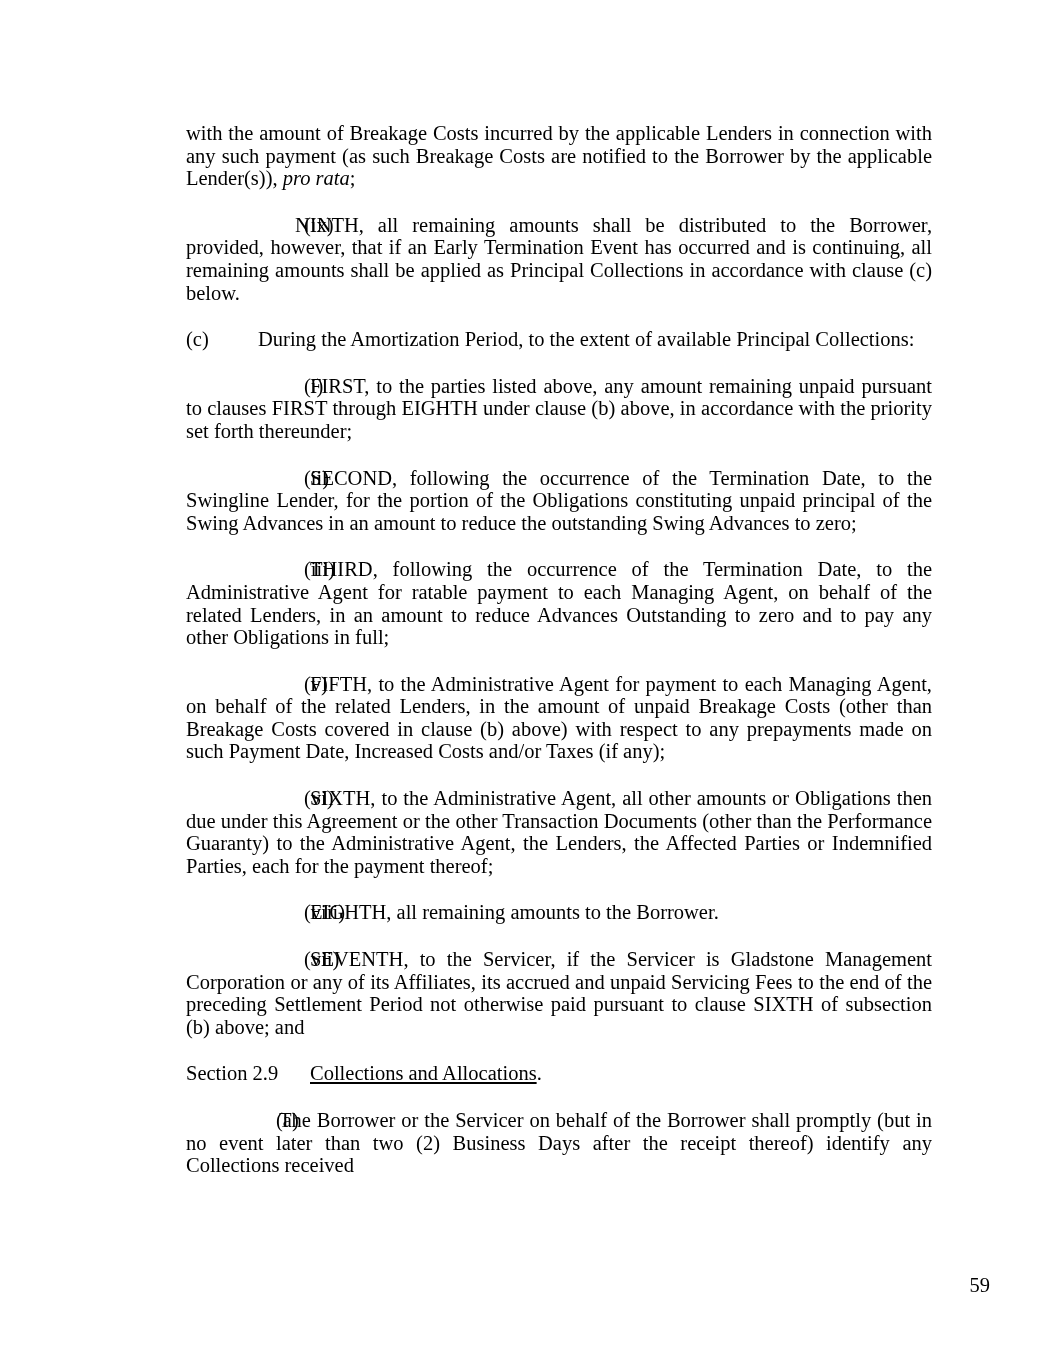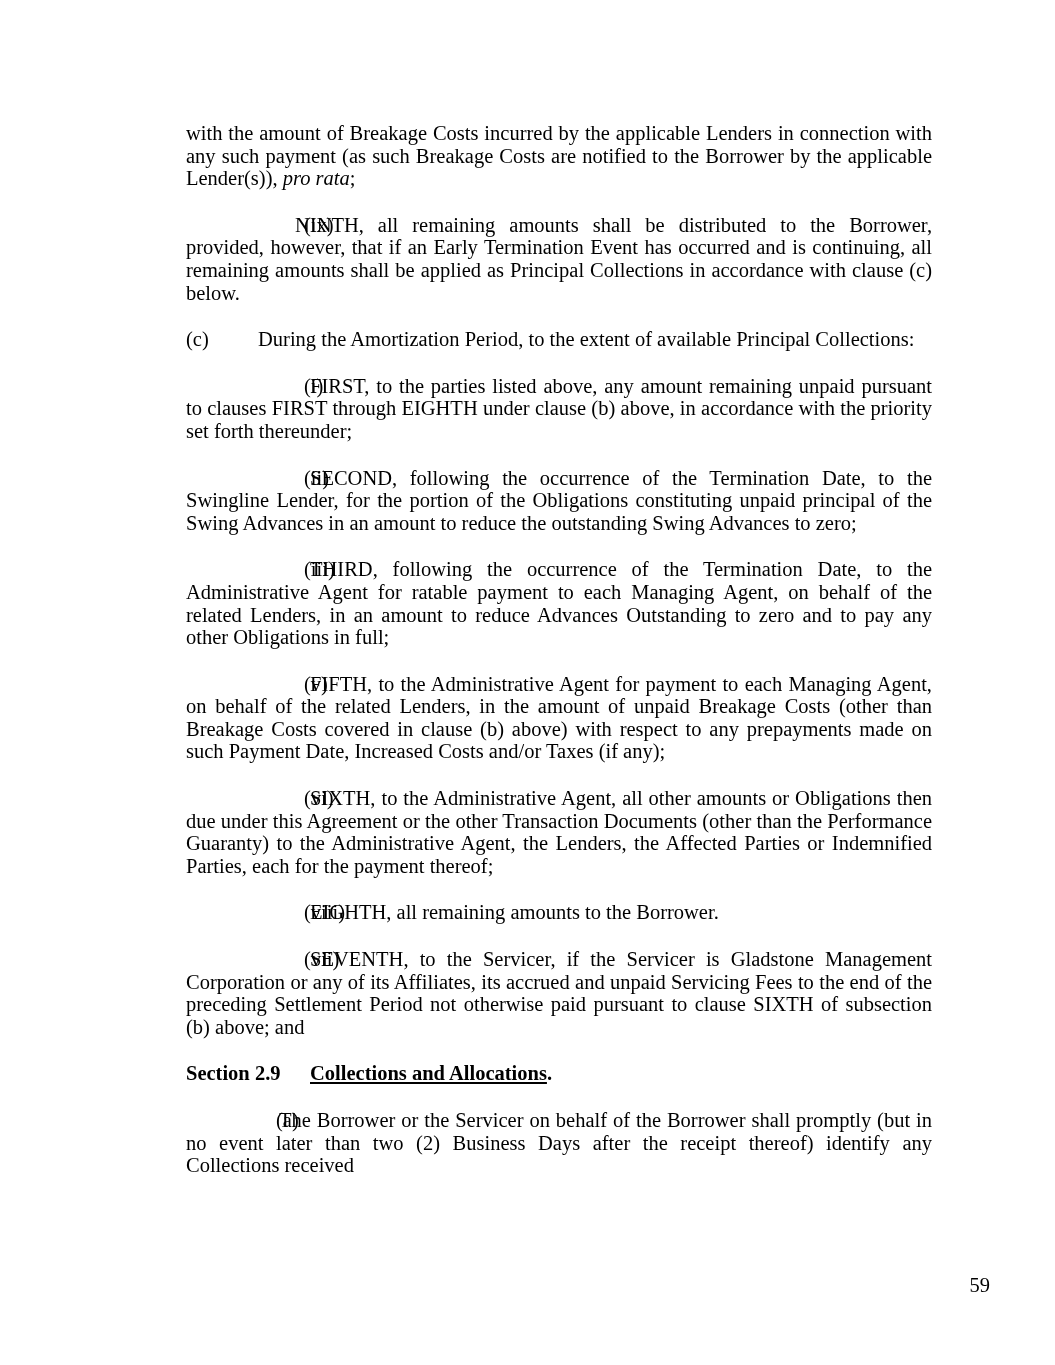--- a/index.html
+++ b/index.html
@@ -17,21 +17,21 @@
     padding: 122px 123px 0 186px;
   }
   .page p { margin: 0 0 24px 0; text-align: justify; }
   .indent-item { text-indent: 59px; }
   .tab-ix   { display: inline-block; width: 50px; }
   .tab-item { display: inline-block; width: 65px; }
   .tab-c    { display: inline-block; width: 72px; }
   .tab-a    { display: inline-block; width: 48px; }
   .ord { }
   .it  { font-style: italic; font-family: Liberation Serif, serif; }
-  .section-heading { font-weight: bold; margin: 0 0 24px 0; text-align: left; }
+  .section-heading { font-weight: normal; margin: 0 0 24px 0; text-align: left; }
   .section-heading .sec-num { display: inline-block; width: 124px; }
   .section-heading .sec-title { text-decoration: underline; }
   .para-a { margin-left: -69px; text-indent: 45px; }
   .page-number {
     position: absolute;
     top: 1274px;
     left: 0;
     width: 990px;
     text-align: right;
   }

